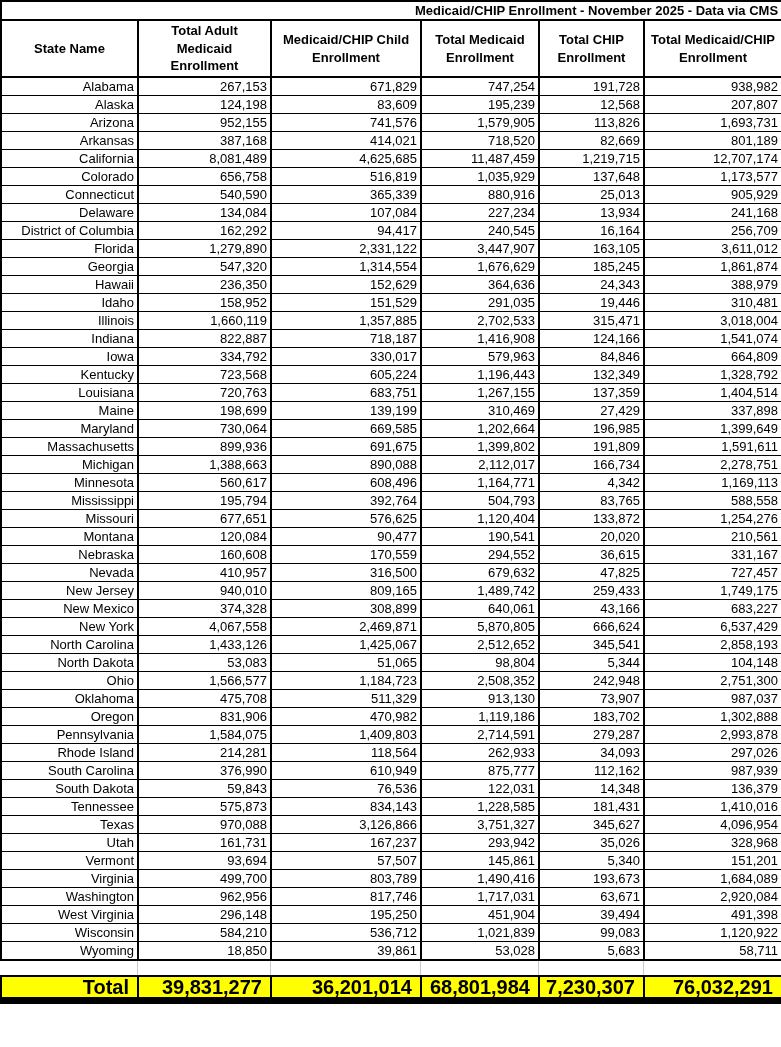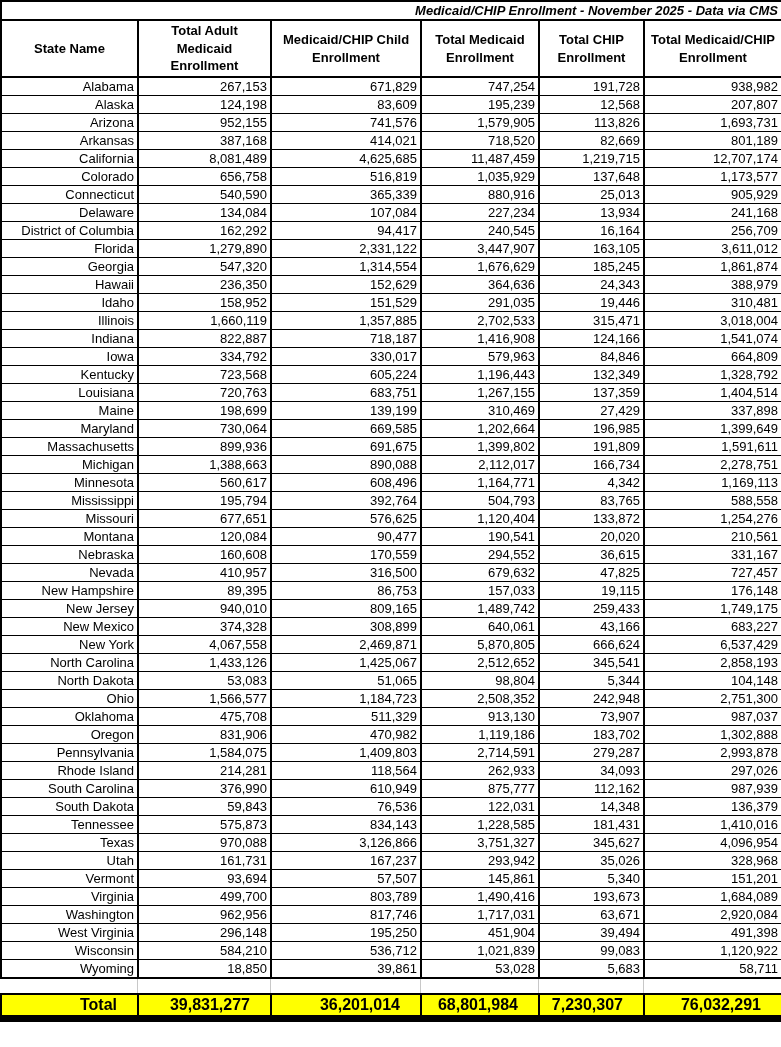--- a/index.html
+++ b/index.html
@@ -13,21 +13,20 @@
   .main { border: 2px solid #000; }
   .title-cell {
     border: 2px solid #000;
     text-align: center;
     font-weight: bold;
     font-size: 20px;
     height: 27px;
     padding: 0;
     white-space: nowrap;
     overflow: hidden;
-    font-style: italic;
   }
   .main th {
     border: 2px solid #000;
     font-weight: bold;
     font-size: 13px;
     text-align: center;
     vertical-align: middle;
     height: 57px;
     line-height: 1.35;
     padding: 0 6px;
@@ -53,25 +52,25 @@
     background: #fff;
   }
   .gap td:last-child { border-right: none; }
 
   
   .totals { border: 2px solid #000; }
   .totals td {
     background: #ffff00;
     border: 2px solid #000;
     font-weight: bold;
-    font-size: 16px;
+    font-size: 20px;
     height: 20px;
     line-height: 20px;
     text-align: right;
-    padding: 0 20px 0 1px;
+    padding: 0 8px 0 1px;
     white-space: nowrap;
     overflow: hidden;
   }
   .bottom-bar { width: 781px; height: 5px; background: #000; }
 </style>
 </head>
 <body>
 
 <div class="sheet">
 
@@ -316,28 +315,20 @@
         </tr>
         <tr>
           <td>Nevada</td>
           <td>410,957</td>
           <td>316,500</td>
           <td>679,632</td>
           <td>47,825</td>
           <td>727,457</td>
         </tr>
         <tr>
-          <td>New Hampshire</td>
-          <td>89,395</td>
-          <td>86,753</td>
-          <td>157,033</td>
-          <td>19,115</td>
-          <td>176,148</td>
-        </tr>
-        <tr>
           <td>New Jersey</td>
           <td>940,010</td>
           <td>809,165</td>
           <td>1,489,742</td>
           <td>259,433</td>
           <td>1,749,175</td>
         </tr>
         <tr>
           <td>New Mexico</td>
           <td>374,328</td>

